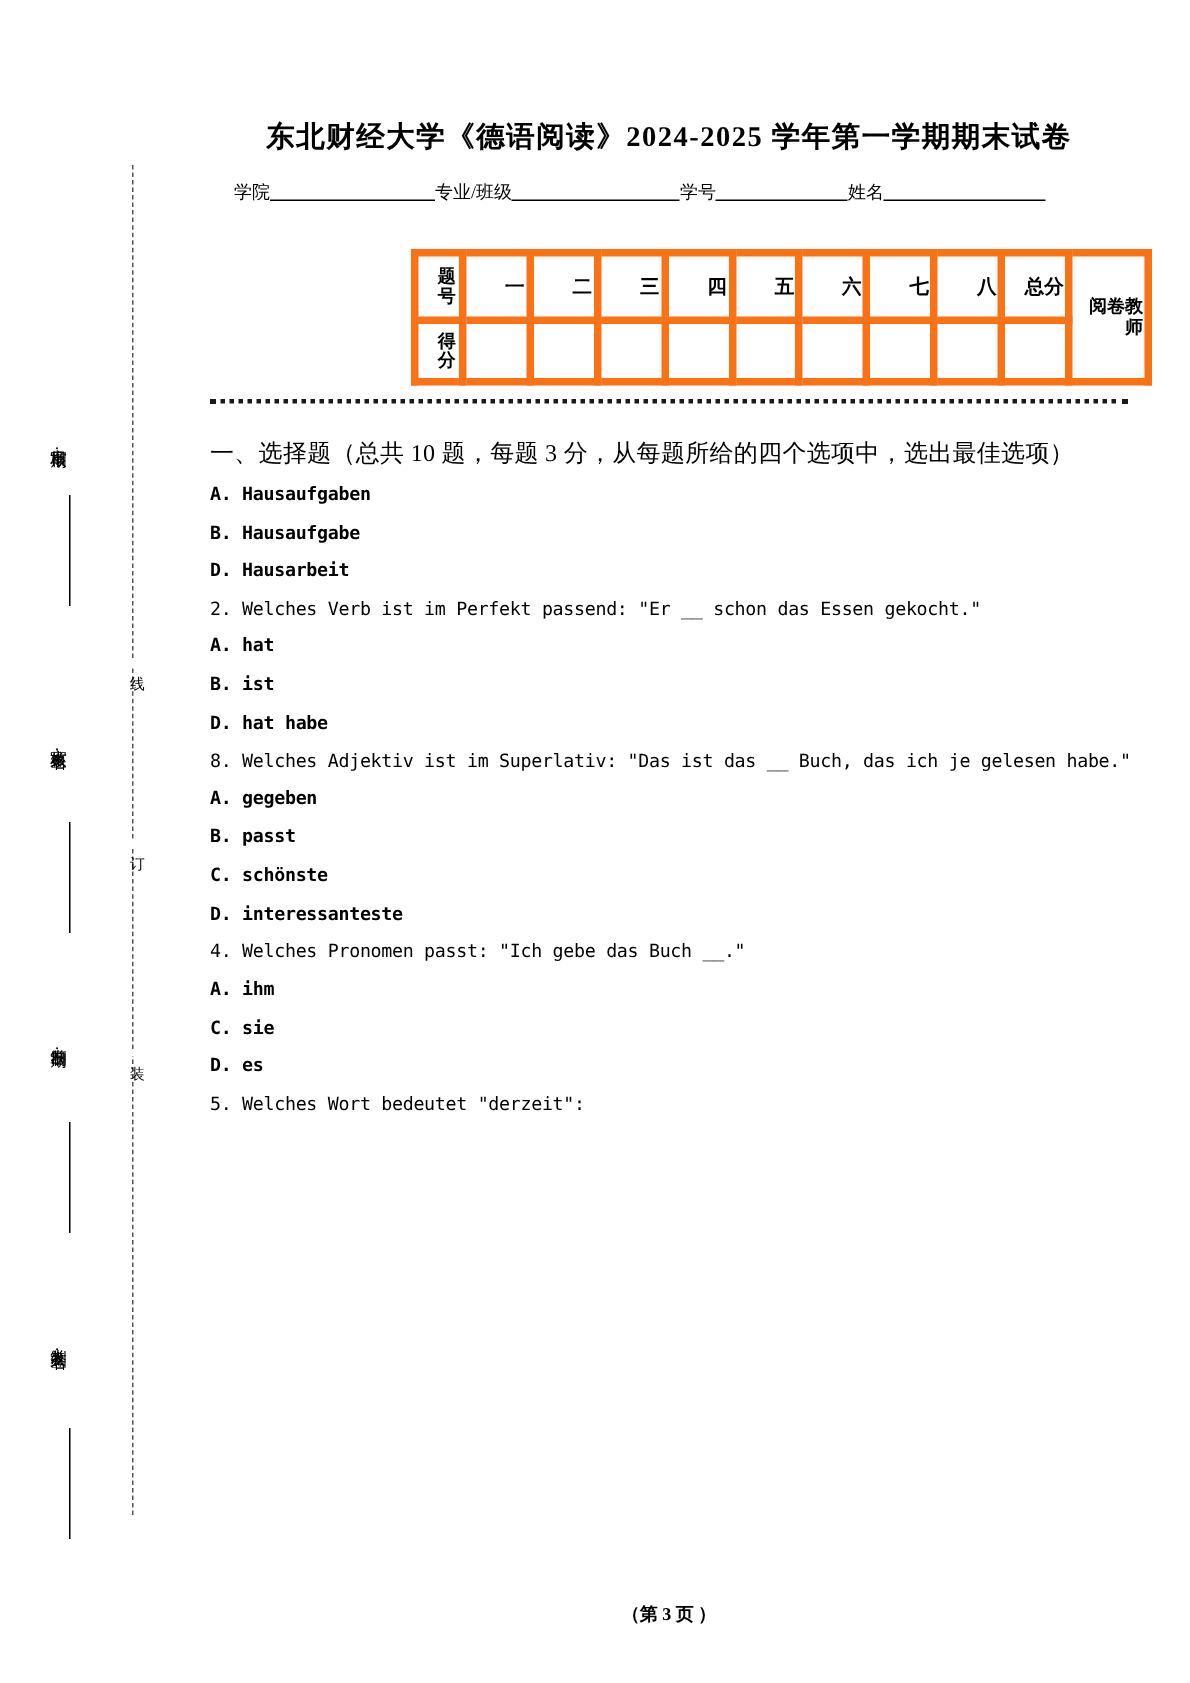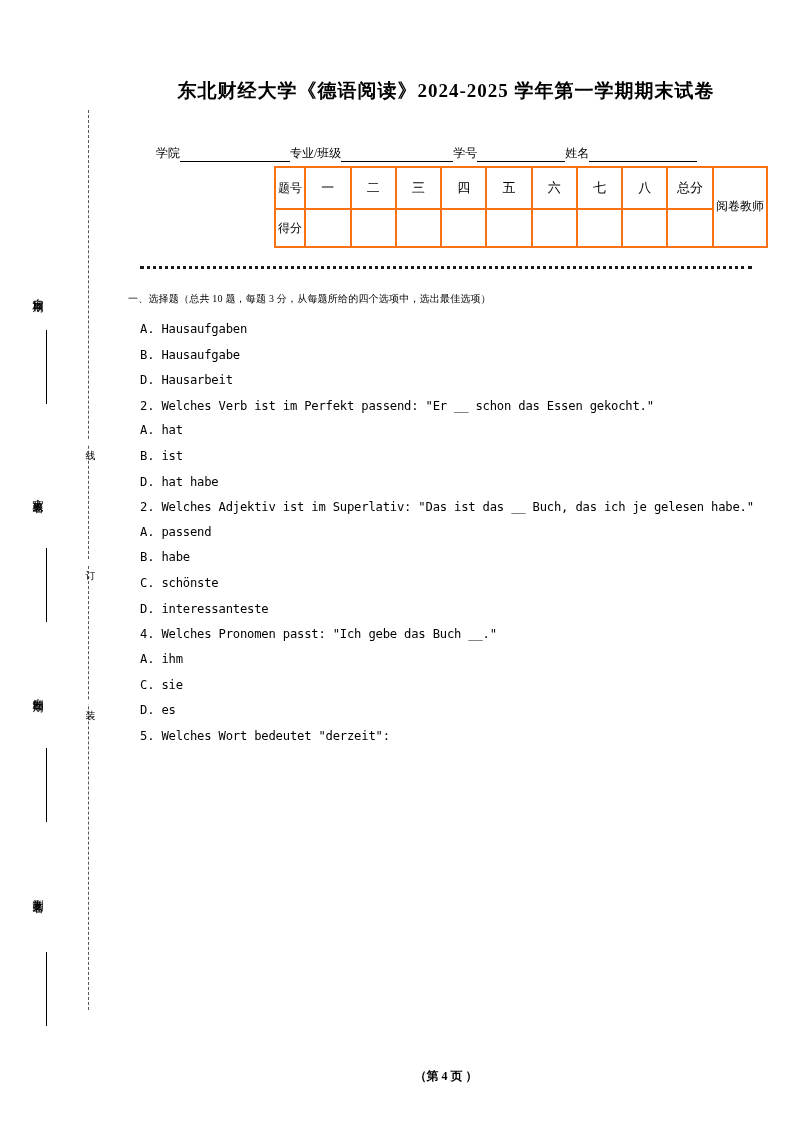--- a/index.html
+++ b/index.html
@@ -69,26 +69,25 @@
     font-family: "Liberation Serif", serif;
     font-weight: bold;
     font-size: 19px;
     letter-spacing: 1px;
     white-space: nowrap;
   }
 
   .idline {
     position: absolute;
     left: 28px;
-    top: 145px;
+    top: 120px;
     width: 596px;
     font-family: "Liberation Serif", serif;
     font-size: 12px;
     display: flex;
-    align-items: flex-end;
   }
   .idline .lbl { white-space: nowrap; }
   .idline .blank {
     border-bottom: 1px solid #000;
     display: inline-block;
     height: 13px;
   }
   .b1 { width: 110px; }
   .b2 { width: 112px; }
   .b3 { width: 88px; }
@@ -96,25 +95,26 @@
 
   
   table.score {
     position: absolute;
     left: 146px;
     top: 166px;
     border-collapse: collapse;
     font-family: "Liberation Serif", serif;
   }
   table.score td {
-    border: 2px solid #f97316;
-    text-align: center;
+    border: 5px solid #f97316;
+    text-align: right;
     vertical-align: middle;
     font-size: 13px;
     height: 26px;
+    font-weight: bold;
   }
   table.score td.head-narrow {
     width: 28px;
     line-height: 1.05;
     padding: 0 2px;
     font-size: 12px;
   }
   table.score td.col { width: 50px; }
   table.score td.total { width: 50px; }
   table.score td.teacher {
@@ -128,45 +128,46 @@
   .dotted-rule {
     position: absolute;
     left: 12px;
     top: 266px;
     width: 612px;
     border-top: 3px dotted #1a1a1a;
   }
 
   .section-head {
     position: absolute;
-    left: 0;
+    left: 12px;
     top: 292px;
     width: 620px;
     font-family: "Liberation Serif", serif;
-    font-size: 10px;
+    font-size: 16px;
     letter-spacing: 0.2px;
   }
 
   .content {
     position: absolute;
     left: 12px;
     top: 322px;
     width: 622px;
     font-family: "DejaVu Sans Mono", monospace;
     font-size: 12.2px;
     line-height: 1.28;
   }
   .q {
     margin: 0 0 9px 0;
     letter-spacing: -0.2px;
   }
   .opt {
     margin: 0 0 10px 0;
     padding-left: 0;
     letter-spacing: -0.2px;
+    font-weight: bold;
   }
 
   .footer {
     position: absolute;
     left: 12px;
     top: 1068px;
     width: 612px;
     text-align: center;
     font-family: "Liberation Serif", serif;
     font-weight: bold;
@@ -247,29 +248,29 @@
 
     <p class="opt">A. Hausaufgaben</p>
     <p class="opt">B. Hausaufgabe</p>
     <p class="opt">D. Hausarbeit</p>
 
     <p class="q">2. Welches Verb ist im Perfekt passend: "Er __ schon das Essen gekocht."</p>
     <p class="opt">A. hat</p>
     <p class="opt">B. ist</p>
     <p class="opt">D. hat habe</p>
 
-    <p class="q">2. Welches Adjektiv ist im Superlativ: "Das ist das __ Buch, das ich je gelesen habe."</p>
-    <p class="opt">A. passend</p>
-    <p class="opt">B. habe</p>
+    <p class="q">8. Welches Adjektiv ist im Superlativ: "Das ist das __ Buch, das ich je gelesen habe."</p>
+    <p class="opt">A. gegeben</p>
+    <p class="opt">B. passt</p>
     <p class="opt">C. schönste</p>
     <p class="opt">D. interessanteste</p>
 
     <p class="q">4. Welches Pronomen passt: "Ich gebe das Buch __."</p>
     <p class="opt">A. ihm</p>
     <p class="opt">C. sie</p>
     <p class="opt">D. es</p>
 
     <p class="q">5. Welches Wort bedeutet "derzeit":</p>
 
   </div>
 
-  <div class="footer">（第 4 页 ）</div>
+  <div class="footer">（第 3 页 ）</div>
 </div>
 
 </body></html>

